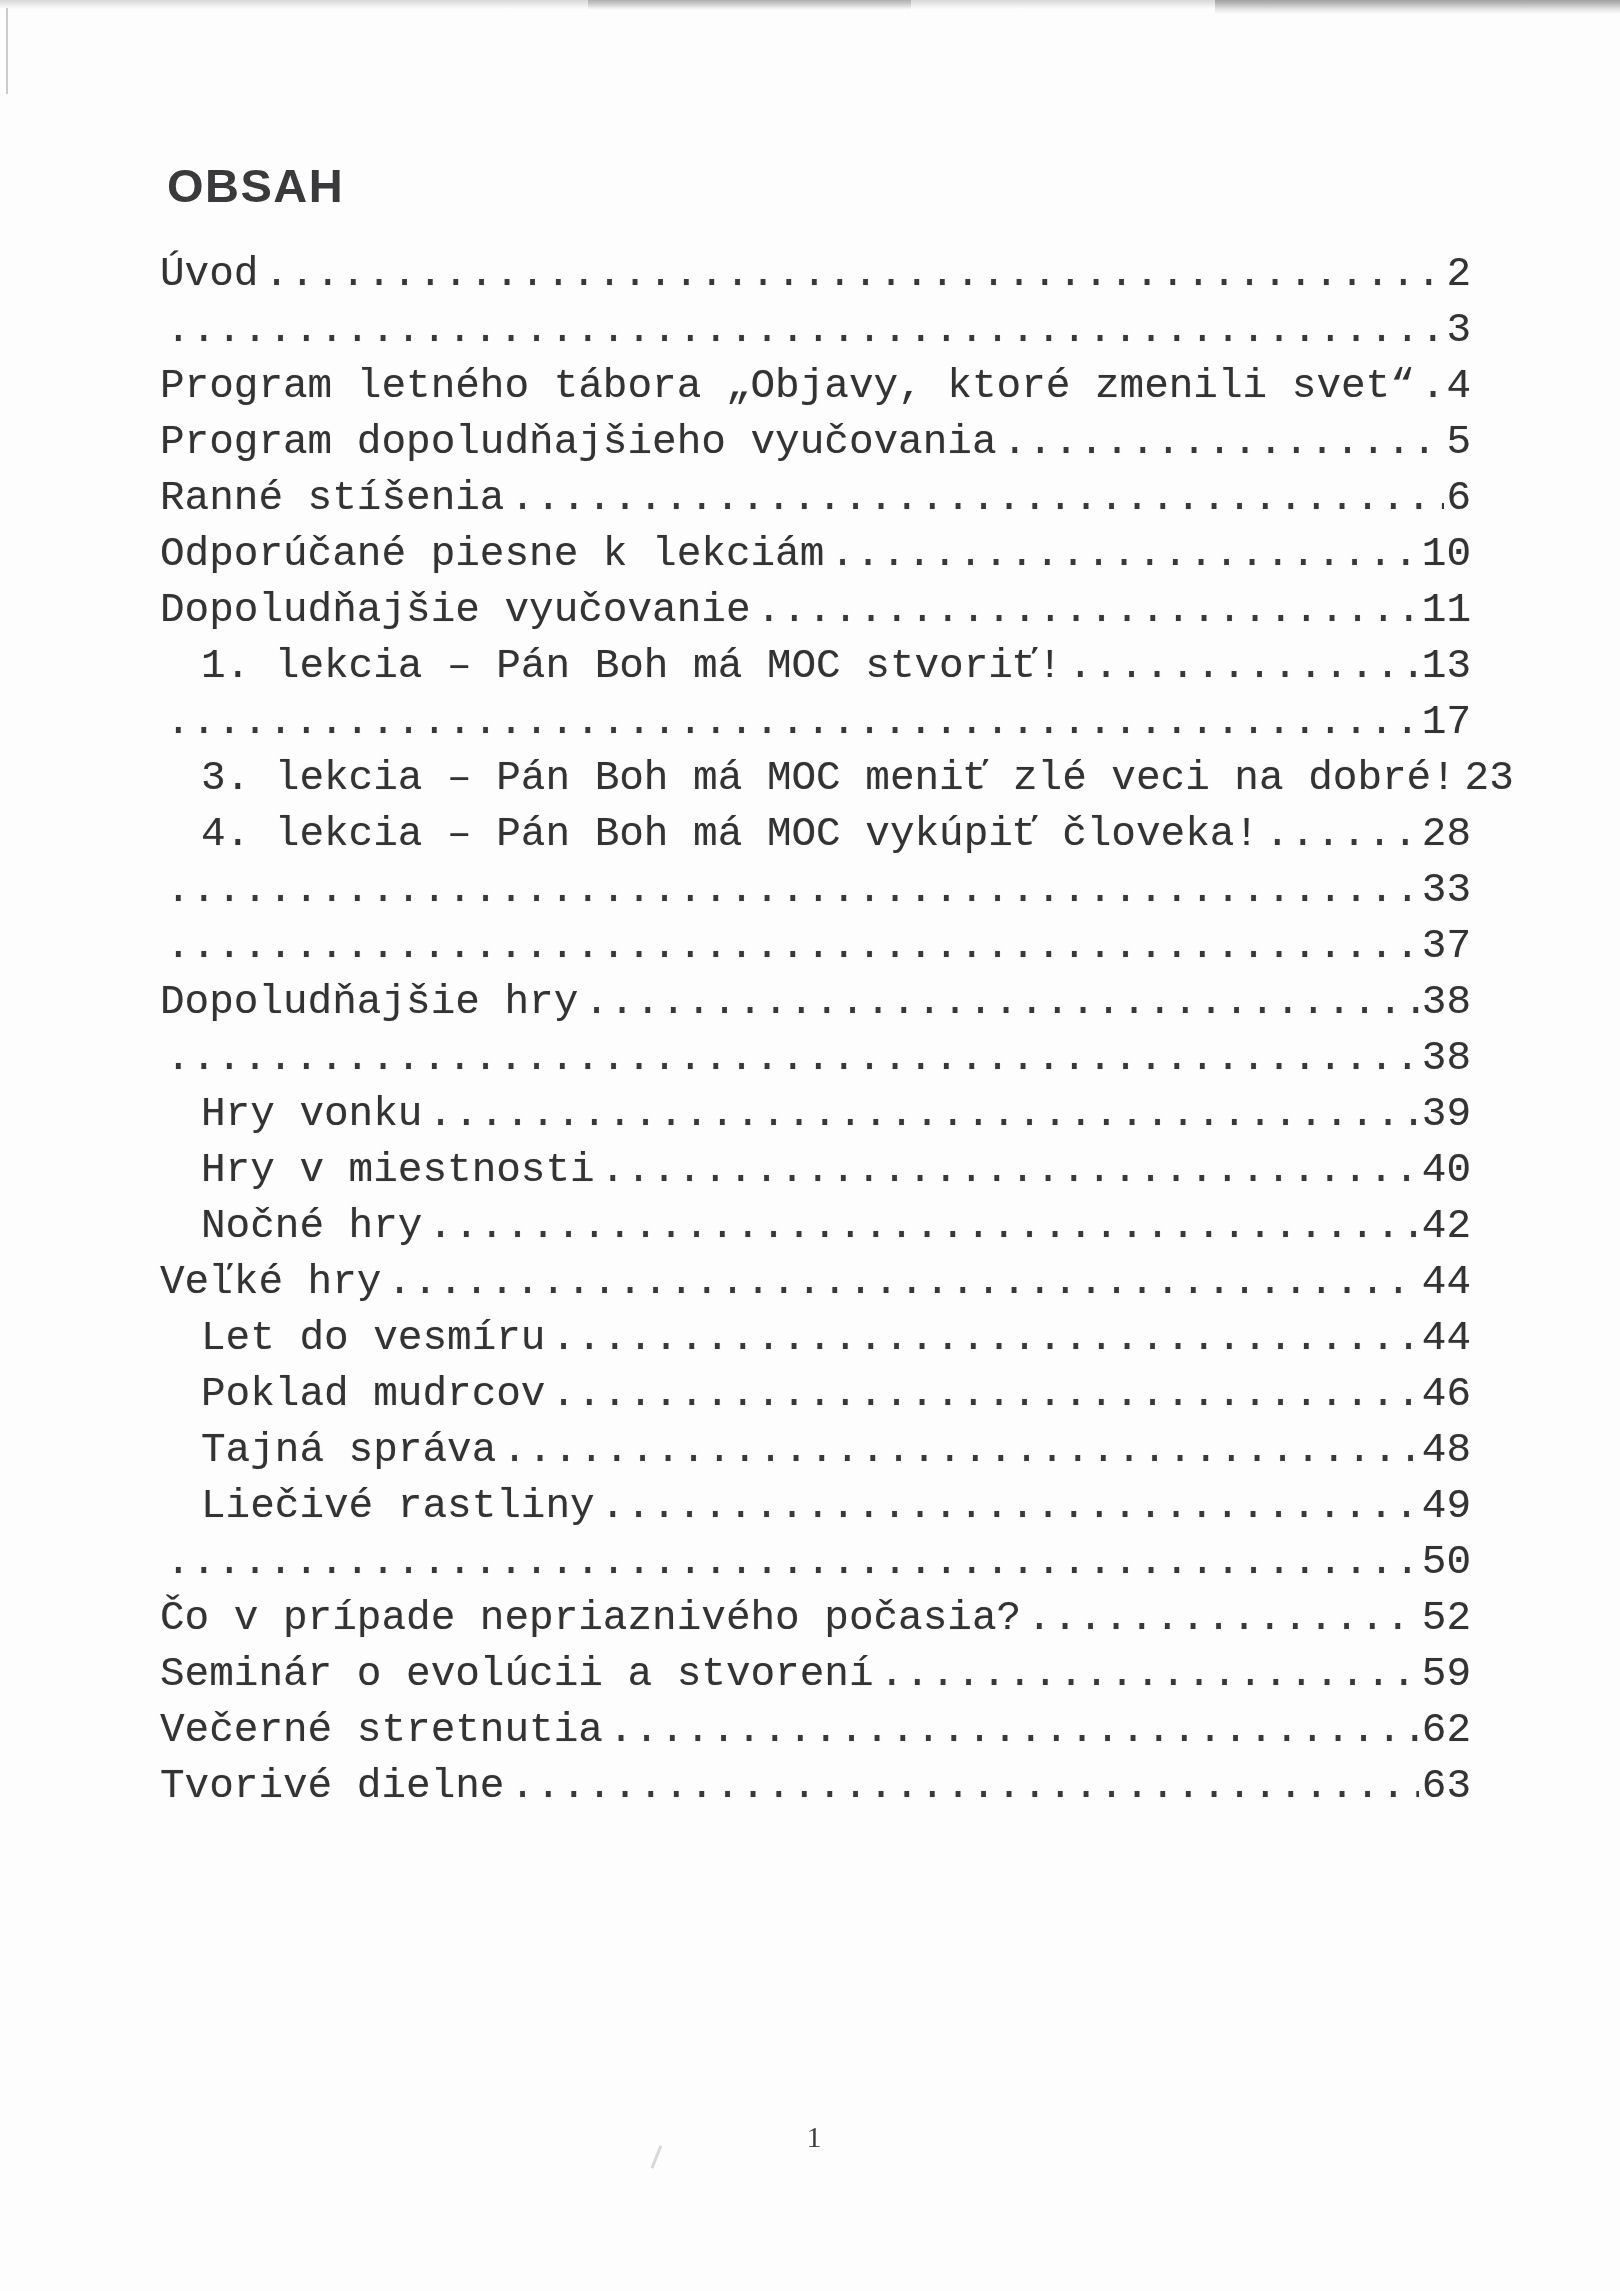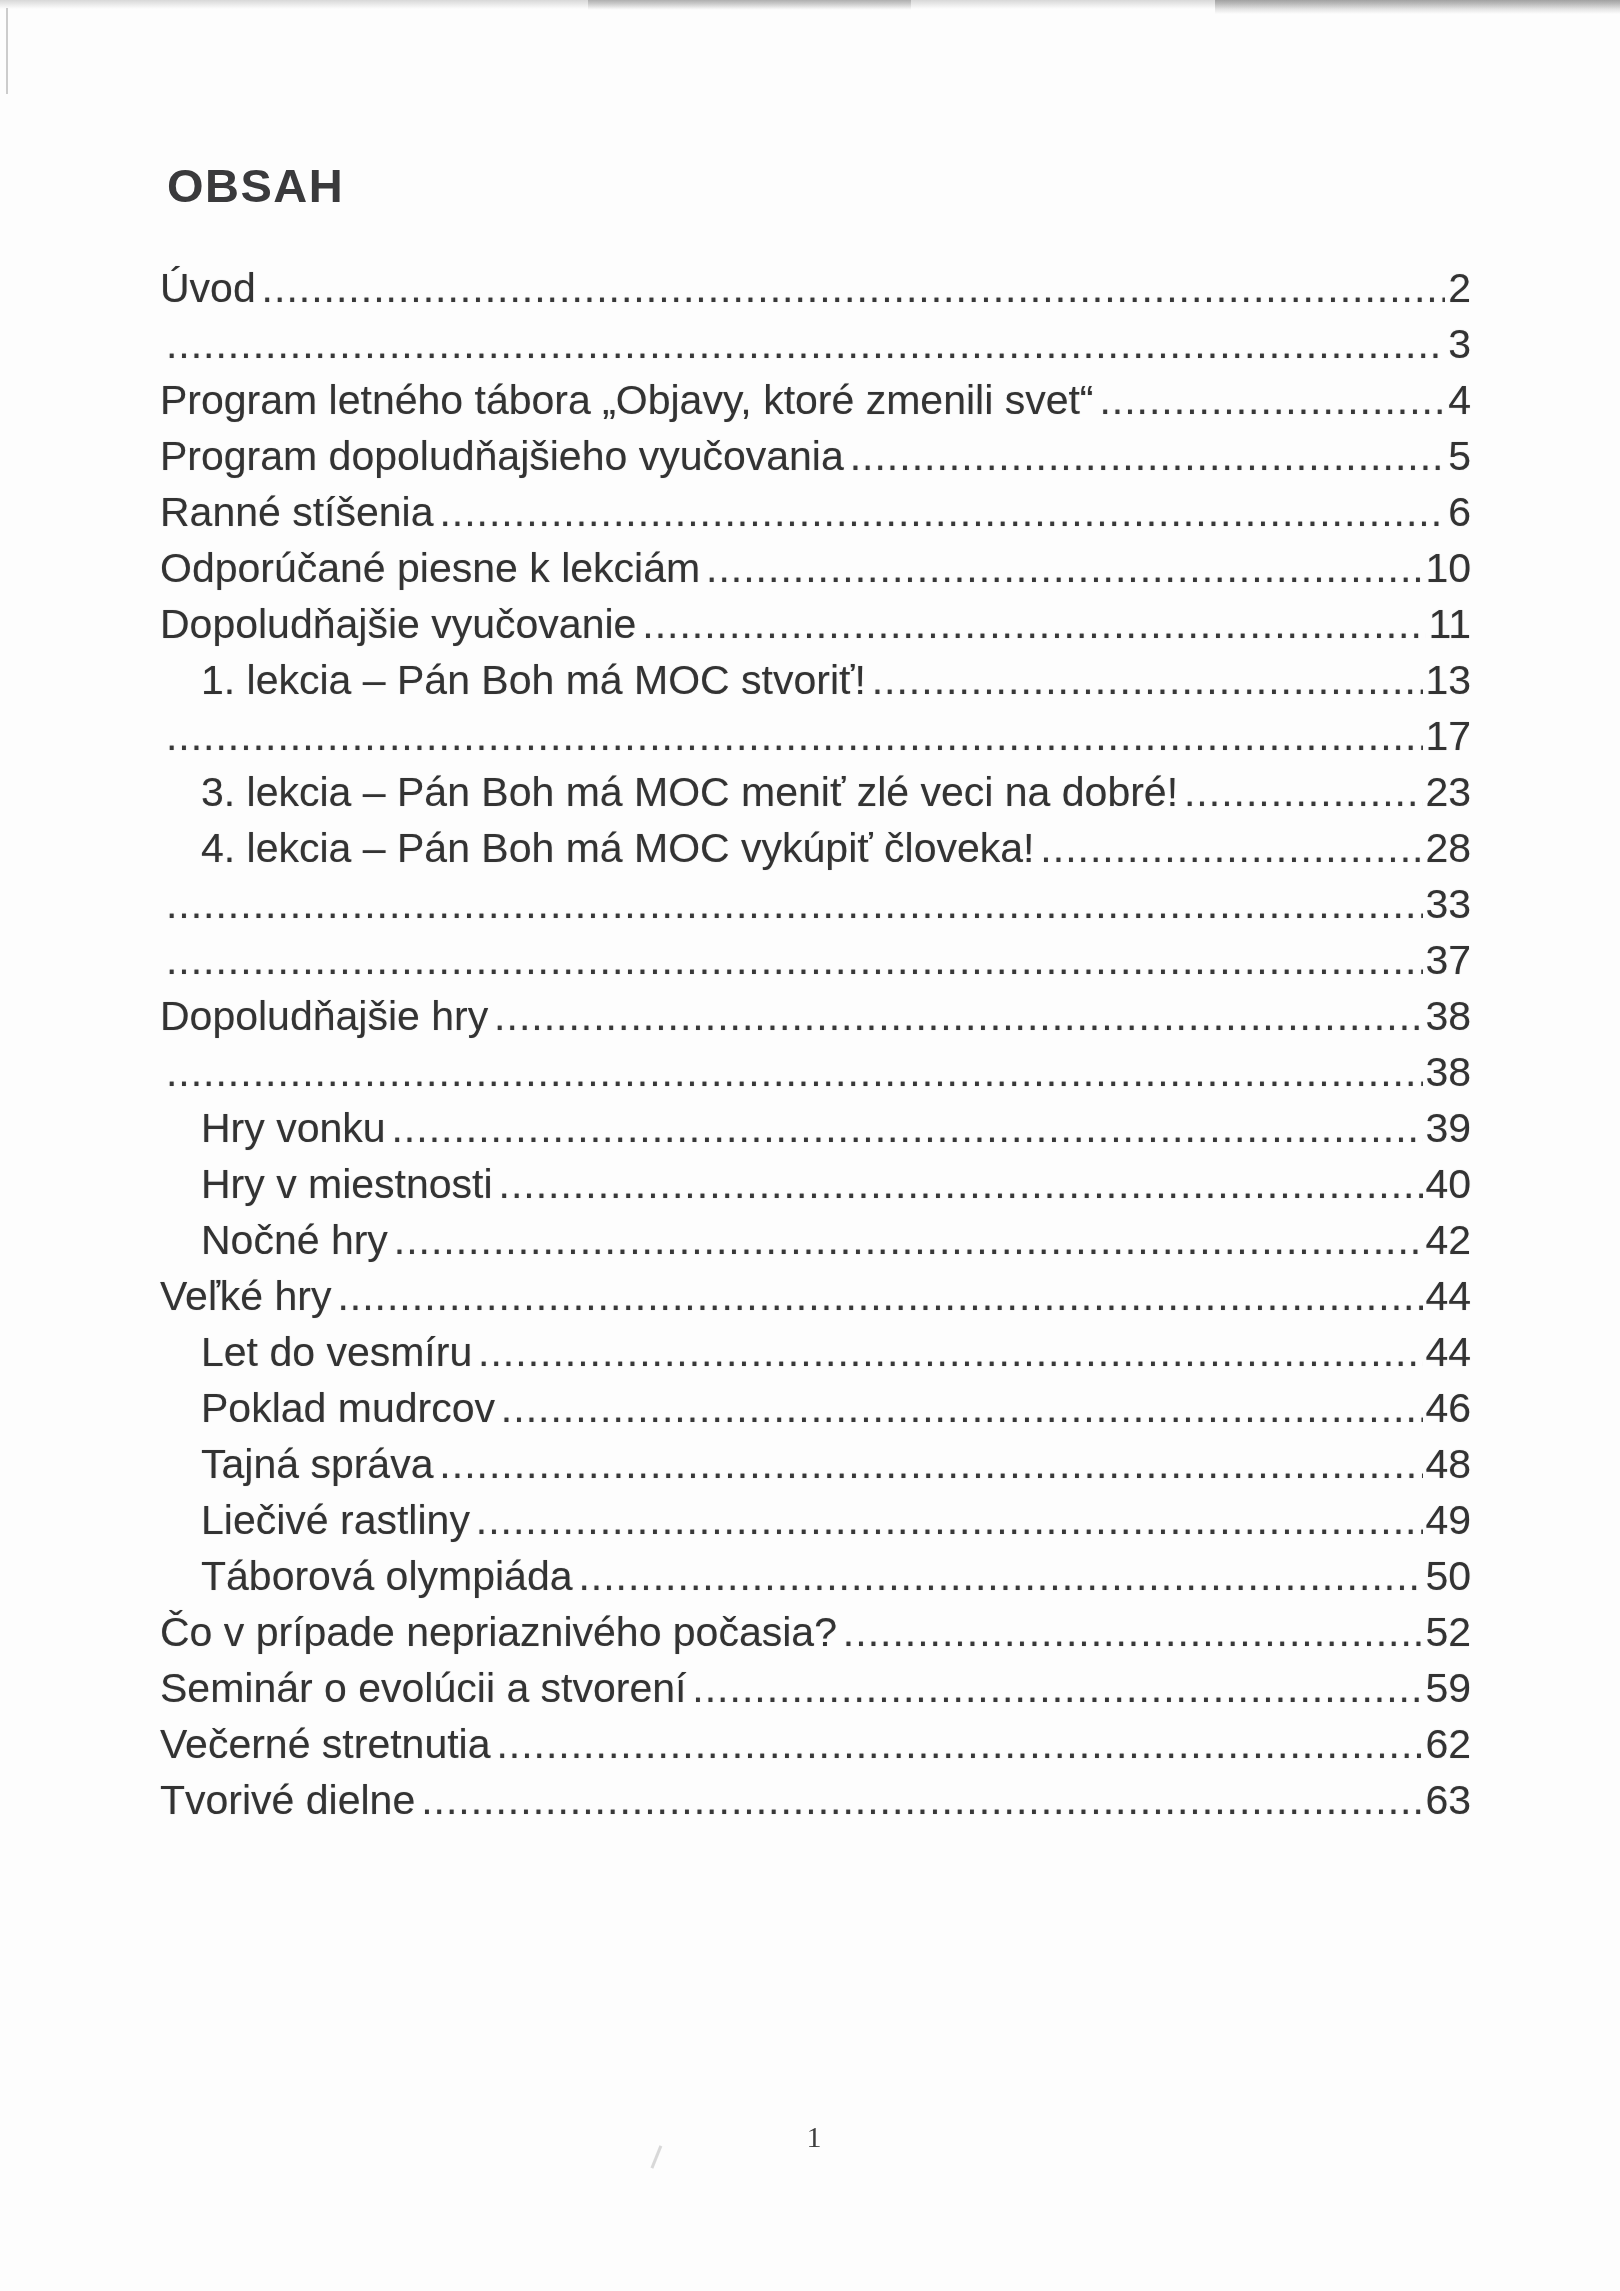--- a/index.html
+++ b/index.html
@@ -37,22 +37,22 @@
   }
 
   .title {
     position: absolute; left: 159px; top: 150px; margin: 8px;
     font-family: "Liberation Sans", sans-serif;
     font-weight: 700; font-size: 47px; letter-spacing: 1.5px;
     color: #3a3a3c;
   }
 
   .toc {
-    position: absolute; left: 160px; right: 149px; top: 260px;
-    font-family: Liberation Sans, sans-serif;
+    position: absolute; left: 160px; right: 149px; top: 246px;
+    font-family: Liberation Mono, monospace;
     font-size: 41px; color: #333;
     text-shadow: 0 0 1px rgba(51,51,51,0.35);
   }
   .row {
     display: flex; align-items: baseline;
     height: 56px; line-height: 56px;
     white-space: nowrap;
   }
   .row .t { flex: 0 0 auto; }
   .row.indent .t { padding-left: 41px; }
@@ -212,21 +212,20 @@
       <span class="n">48</span>
     </div>
 
     <div class="row indent">
       <span class="t">Liečivé rastliny</span>
       <span class="dots">........................................................................................................................................................................................................</span>
       <span class="n">49</span>
     </div>
 
     <div class="row indent">
-      <span class="t">Táborová olympiáda</span>
       <span class="dots">........................................................................................................................................................................................................</span>
       <span class="n">50</span>
     </div>
 
     <div class="row">
       <span class="t">Čo v prípade nepriaznivého počasia?</span>
       <span class="dots">........................................................................................................................................................................................................</span>
       <span class="n">52</span>
     </div>
 

